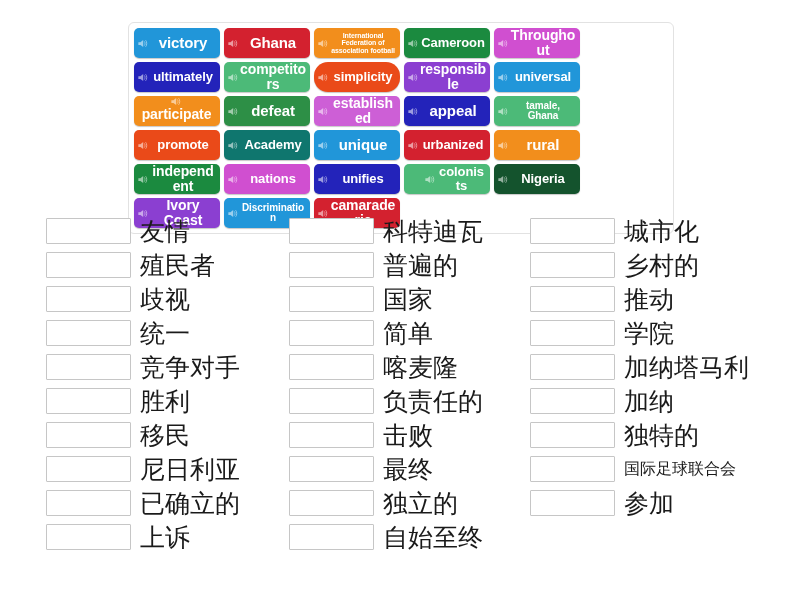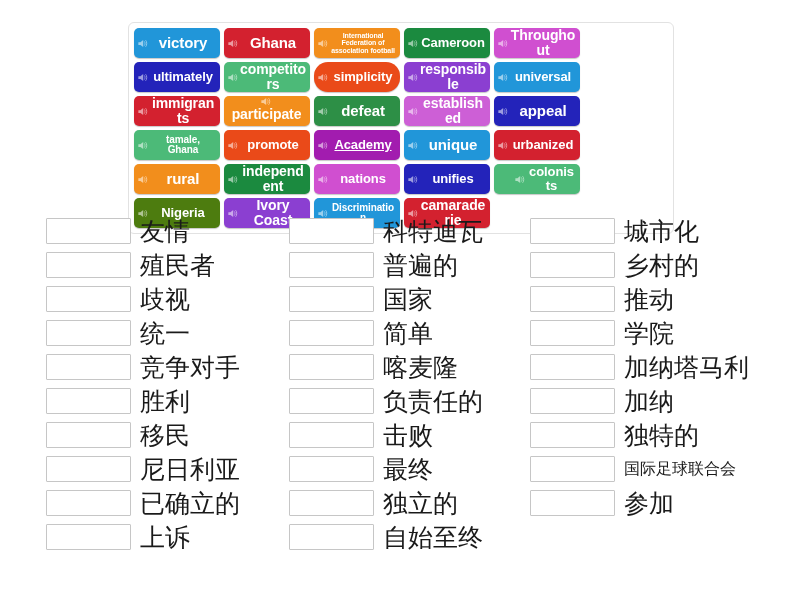--- a/index.html
+++ b/index.html
@@ -198,28 +198,20 @@
         <span class="txt">responsible</span>
       </div>
       <div class="tile fs-md" style="background: rgb(33, 150, 217);">
         <svg class="spk" viewBox="0 0 16 16" xmlns="http://www.w3.org/2000/svg">
           <path fill="#ffffff" d="M2 6h3l4-3.2v10.4L5 10H2z"></path>
           <path fill="none" stroke="#ffffff" stroke-width="1.3" stroke-linecap="round" d="M11 5.3c1 .9 1 4.5 0 5.4"></path>
           <path fill="none" stroke="#ffffff" stroke-width="1.3" stroke-linecap="round" d="M12.9 3.6c1.8 1.7 1.8 7.1 0 8.8"></path>
         </svg>
         <span class="txt">universal</span>
       </div>
-      <div class="tile fs-sm" style="background: rgb(211, 33, 47);">
-        <svg class="spk" viewBox="0 0 16 16" xmlns="http://www.w3.org/2000/svg">
-          <path fill="#ffffff" d="M2 6h3l4-3.2v10.4L5 10H2z"></path>
-          <path fill="none" stroke="#ffffff" stroke-width="1.3" stroke-linecap="round" d="M11 5.3c1 .9 1 4.5 0 5.4"></path>
-          <path fill="none" stroke="#ffffff" stroke-width="1.3" stroke-linecap="round" d="M12.9 3.6c1.8 1.7 1.8 7.1 0 8.8"></path>
-        </svg>
-        <span class="txt">immigrants</span>
-      </div>
       <div class="tile fs-sm" style="background: rgb(242, 142, 28); flex-direction: column;">
         <svg class="spk" viewBox="0 0 16 16" xmlns="http://www.w3.org/2000/svg">
           <path fill="#ffffff" d="M2 6h3l4-3.2v10.4L5 10H2z"></path>
           <path fill="none" stroke="#ffffff" stroke-width="1.3" stroke-linecap="round" d="M11 5.3c1 .9 1 4.5 0 5.4"></path>
           <path fill="none" stroke="#ffffff" stroke-width="1.3" stroke-linecap="round" d="M12.9 3.6c1.8 1.7 1.8 7.1 0 8.8"></path>
         </svg>
         <span class="txt">participate</span>
       </div>
       <div class="tile fs-lg" style="background: rgb(45, 143, 70);">
         <svg class="spk" viewBox="0 0 16 16" xmlns="http://www.w3.org/2000/svg">
@@ -254,21 +246,21 @@
         <span class="txt">tamale, Ghana</span>
       </div>
       <div class="tile fs-md" style="background: rgb(234, 74, 25);">
         <svg class="spk" viewBox="0 0 16 16" xmlns="http://www.w3.org/2000/svg">
           <path fill="#ffffff" d="M2 6h3l4-3.2v10.4L5 10H2z"></path>
           <path fill="none" stroke="#ffffff" stroke-width="1.3" stroke-linecap="round" d="M11 5.3c1 .9 1 4.5 0 5.4"></path>
           <path fill="none" stroke="#ffffff" stroke-width="1.3" stroke-linecap="round" d="M12.9 3.6c1.8 1.7 1.8 7.1 0 8.8"></path>
         </svg>
         <span class="txt">promote</span>
       </div>
-      <div class="tile fs-md" style="background: #a21caf; text-decoration: underline;">
+      <div class="tile fs-md" style="background: #0f766e;">
         <svg class="spk" viewBox="0 0 16 16" xmlns="http://www.w3.org/2000/svg">
           <path fill="#ffffff" d="M2 6h3l4-3.2v10.4L5 10H2z"></path>
           <path fill="none" stroke="#ffffff" stroke-width="1.3" stroke-linecap="round" d="M11 5.3c1 .9 1 4.5 0 5.4"></path>
           <path fill="none" stroke="#ffffff" stroke-width="1.3" stroke-linecap="round" d="M12.9 3.6c1.8 1.7 1.8 7.1 0 8.8"></path>
         </svg>
         <span class="txt">Academy</span>
       </div>
       <div class="tile fs-lg" style="background: rgb(33, 150, 217);">
         <svg class="spk" viewBox="0 0 16 16" xmlns="http://www.w3.org/2000/svg">
           <path fill="#ffffff" d="M2 6h3l4-3.2v10.4L5 10H2z"></path>
@@ -318,21 +310,21 @@
         <span class="txt">unifies</span>
       </div>
       <div class="tile fs-md" style="background: rgb(76, 186, 120); padding-left: 20px;">
         <svg class="spk" viewBox="0 0 16 16" xmlns="http://www.w3.org/2000/svg">
           <path fill="#ffffff" d="M2 6h3l4-3.2v10.4L5 10H2z"></path>
           <path fill="none" stroke="#ffffff" stroke-width="1.3" stroke-linecap="round" d="M11 5.3c1 .9 1 4.5 0 5.4"></path>
           <path fill="none" stroke="#ffffff" stroke-width="1.3" stroke-linecap="round" d="M12.9 3.6c1.8 1.7 1.8 7.1 0 8.8"></path>
         </svg>
         <span class="txt">colonists</span>
       </div>
-      <div class="tile fs-md" style="background: #4d7c0f;">
+      <div class="tile fs-md" style="background: #14532d;">
         <svg class="spk" viewBox="0 0 16 16" xmlns="http://www.w3.org/2000/svg">
           <path fill="#ffffff" d="M2 6h3l4-3.2v10.4L5 10H2z"></path>
           <path fill="none" stroke="#ffffff" stroke-width="1.3" stroke-linecap="round" d="M11 5.3c1 .9 1 4.5 0 5.4"></path>
           <path fill="none" stroke="#ffffff" stroke-width="1.3" stroke-linecap="round" d="M12.9 3.6c1.8 1.7 1.8 7.1 0 8.8"></path>
         </svg>
         <span class="txt">Nigeria</span>
       </div>
       <div class="tile fs-sm" style="background: rgb(139, 63, 209);">
         <svg class="spk" viewBox="0 0 16 16" xmlns="http://www.w3.org/2000/svg">
           <path fill="#ffffff" d="M2 6h3l4-3.2v10.4L5 10H2z"></path>

